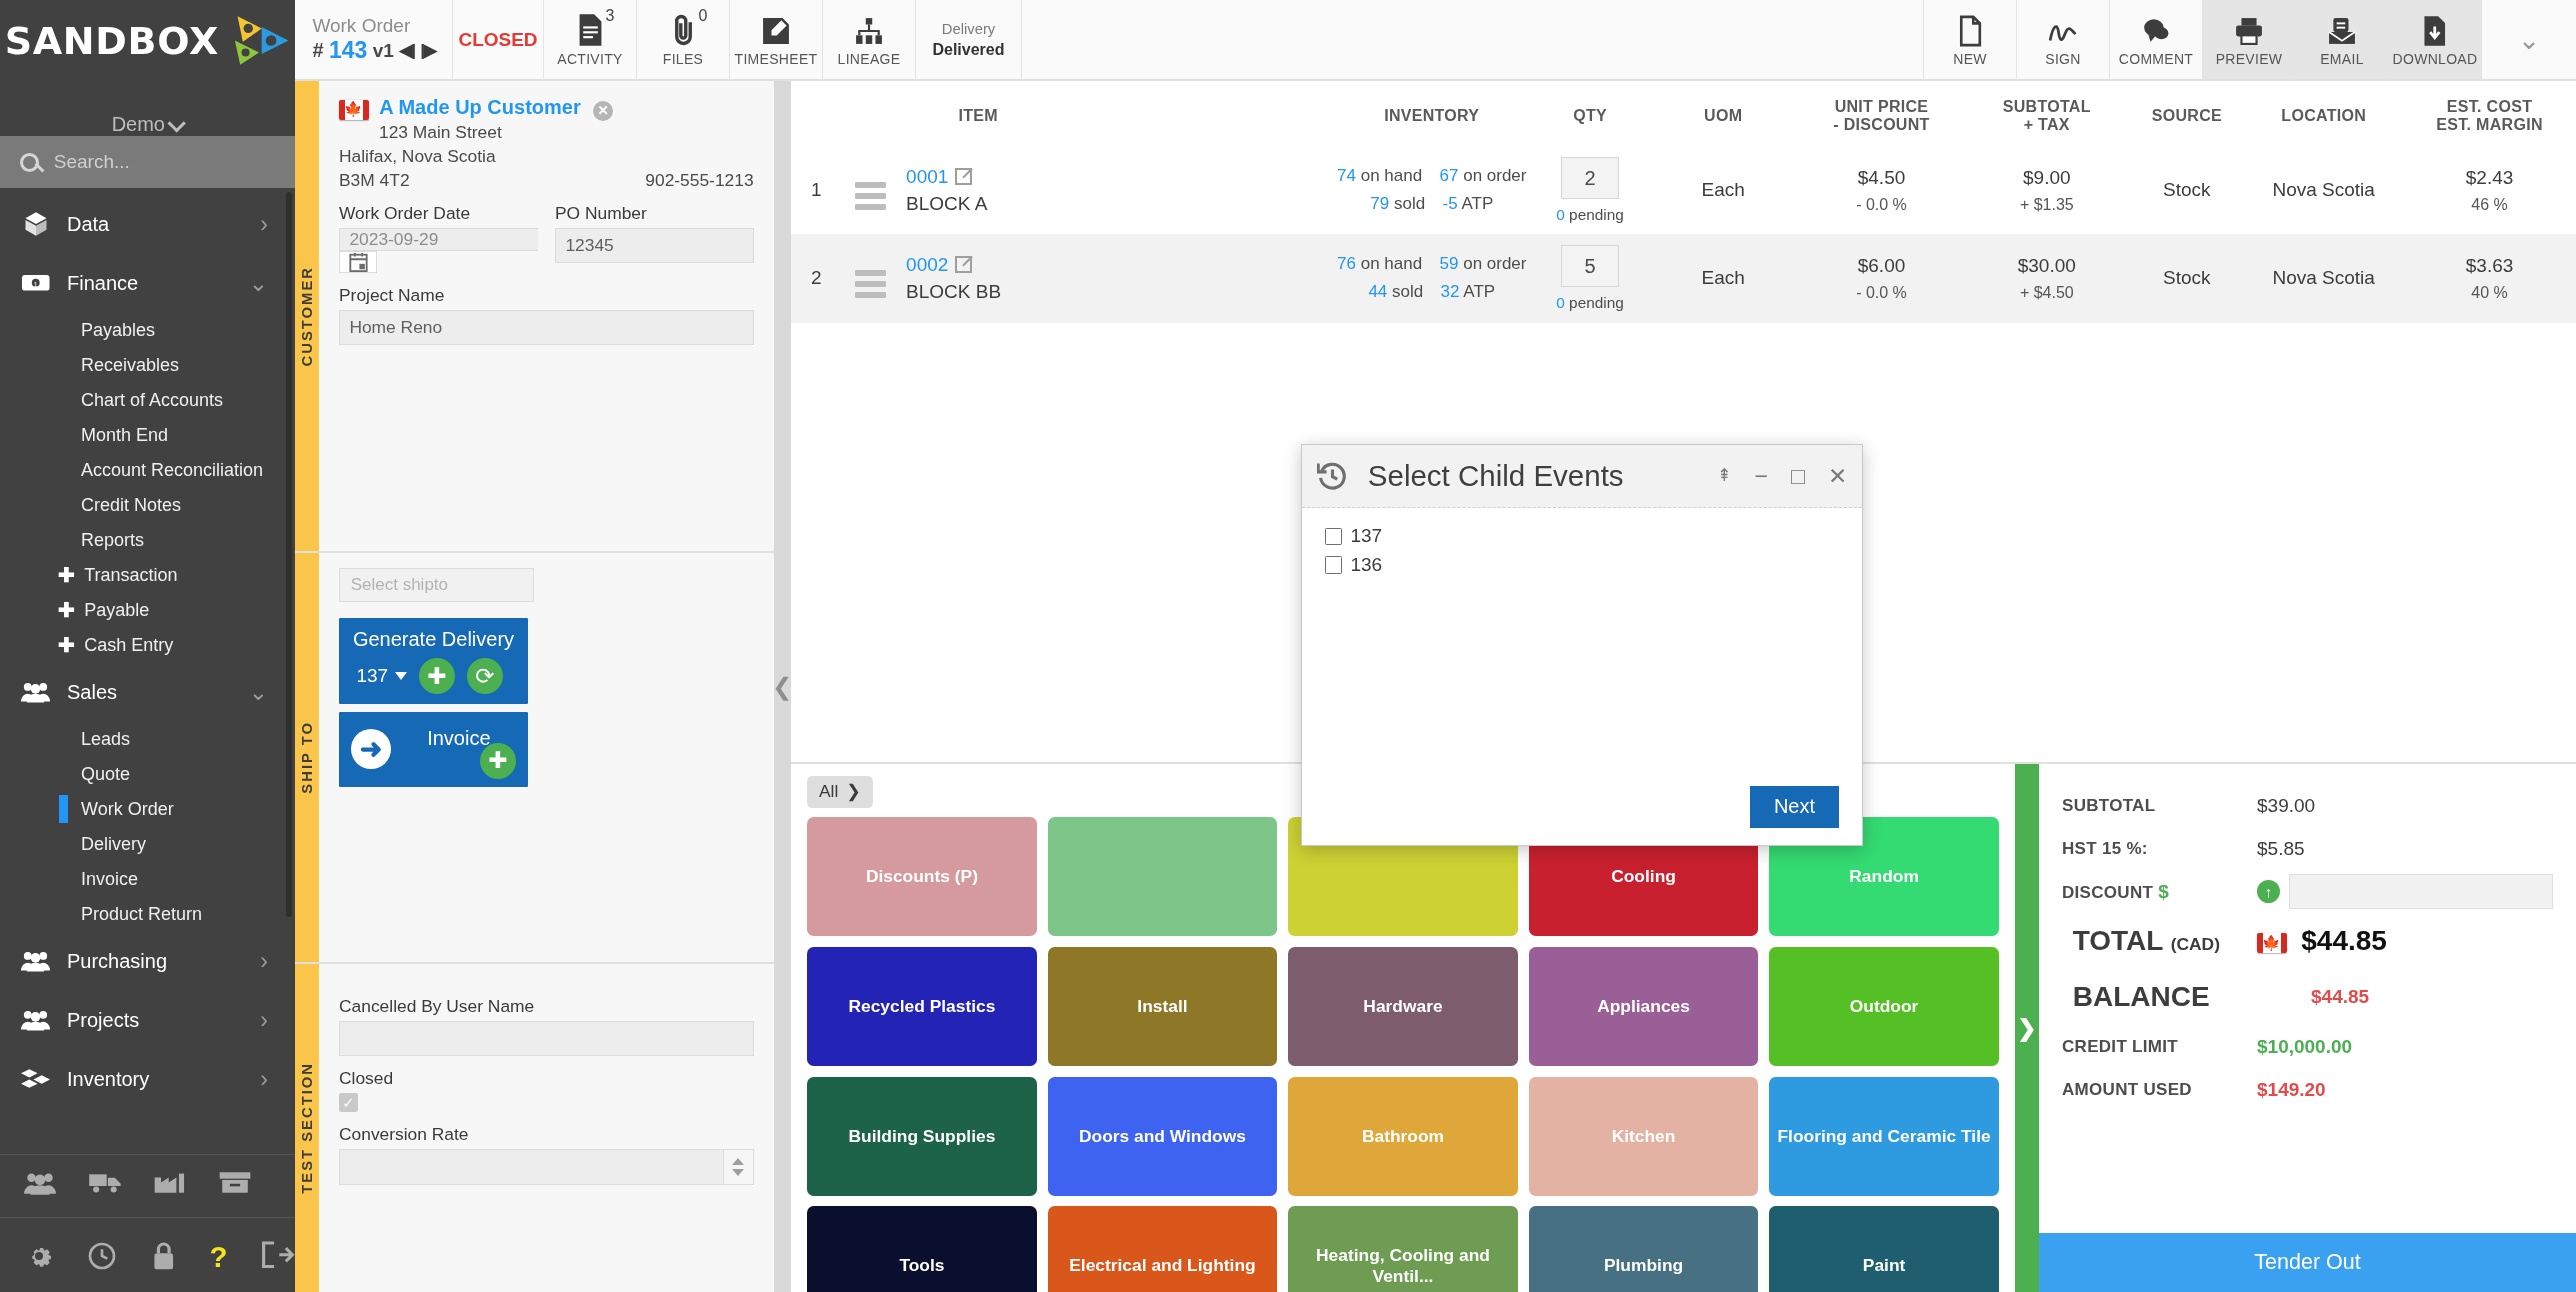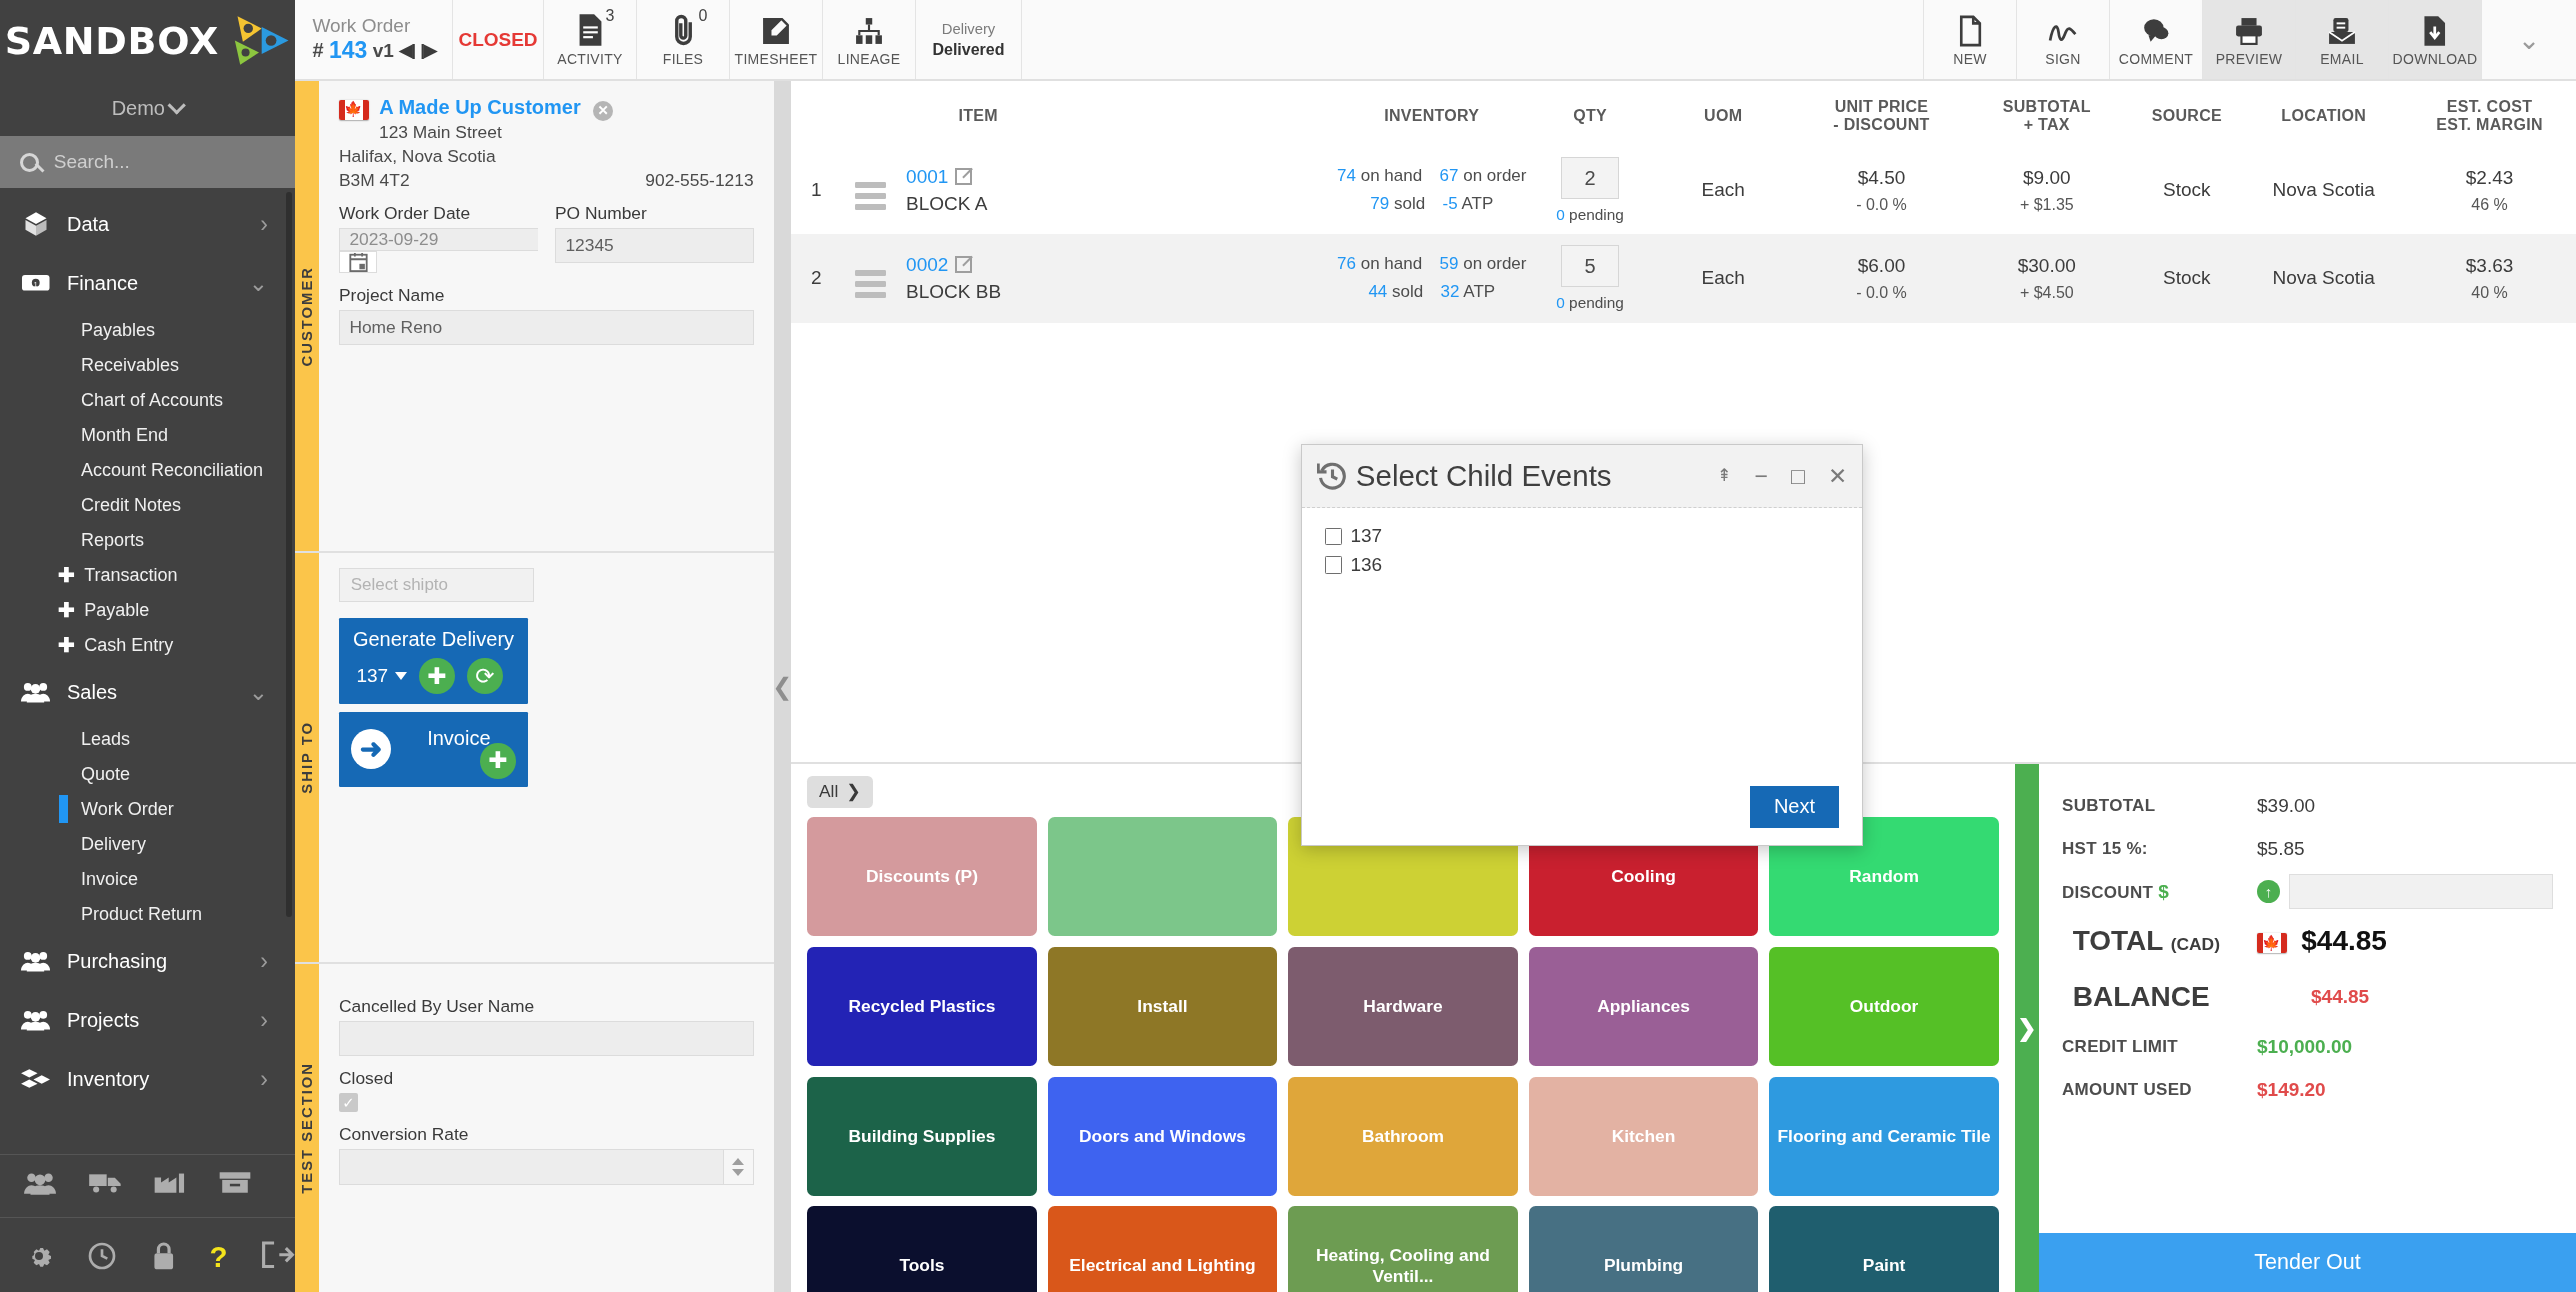--- a/index.html
+++ b/index.html
@@ -23,21 +23,21 @@
   .brand {
     height: 81px; display: flex; align-items: center; justify-content: center;
     gap: 9.4px;
   }
   .brand-word {
     font-size: 38px; font-weight: bold; letter-spacing: 0.7px; color: #fff;
     font-family: "DejaVu Sans", sans-serif;
   }
   .brand-logo { width: 62px; height: 51px; }
   .org-row {
-    height: 55px; display: flex; align-items: center; justify-content: center;
+    height: 55px; display: flex; align-items: flex-end; justify-content: center;
     gap: 5px; color: #bdbdbd; font-size: 20px;
   }
   .chev-d { display:inline-block; width: 13.4px; height: 13.4px; border-right: 3.4px solid #bdbdbd;
             border-bottom: 3.4px solid #bdbdbd; transform: rotate(45deg); margin-bottom:5.4px;}
   .search-bar {
     height: 52px; background: #7a7a7a; display: flex; align-items: center;
     padding-left: 20px; gap: 14.8px;
   }
   .search-bar .mag {
     width: 19px; height: 19px; border: 3.4px solid #d6d6d6; border-radius: 50%;
@@ -273,21 +273,21 @@
   }
 
   
   .modal {
     position: absolute; left: 1006px; top: 444px; width: 562px; height: 402px;
     background:#fff; border: 0.7px solid #c9c9c9; box-shadow: 0 4px 17.4px rgba(0,0,0,.22);
     display:flex; flex-direction:column; z-index: 50;
   }
   .modal-head {
     height: 63px; background:#f2f2f2; display:flex; align-items:center; padding: 0 14.8px;
-    gap: 8px; border-bottom: 1.3px dashed #cfcfcf;
+    gap: 20px; border-bottom: 1.3px dashed #cfcfcf;
   }
   .modal-title { font-size: 29.5px; color:#3f3f3f; }
   .modal-ctrls { margin-left:auto; display:flex; align-items:center; gap: 23px; color:#7a7a7a;}
   .mc { font-size: 23px; line-height:1; cursor:default;}
   .modal-body { flex:1 1 auto; padding: 17.4px 23px; }
   .cbrow { display:flex; align-items:center; gap: 8px; font-size: 19px; color:#3c3c3c; margin-bottom: 6.7px;}
   .cbox { width: 17.4px; height: 17.4px; border: 1.3px solid #6e6e6e; background:#fff; border-radius: 1.3px;}
   .modal-foot { padding: 0 23px 17.4px; display:flex; justify-content:flex-end;}
   .nextbtn { background:#1669b5; color:#fff; font-size: 20px; padding: 9.4px 24px; border:none; }
 </style>

